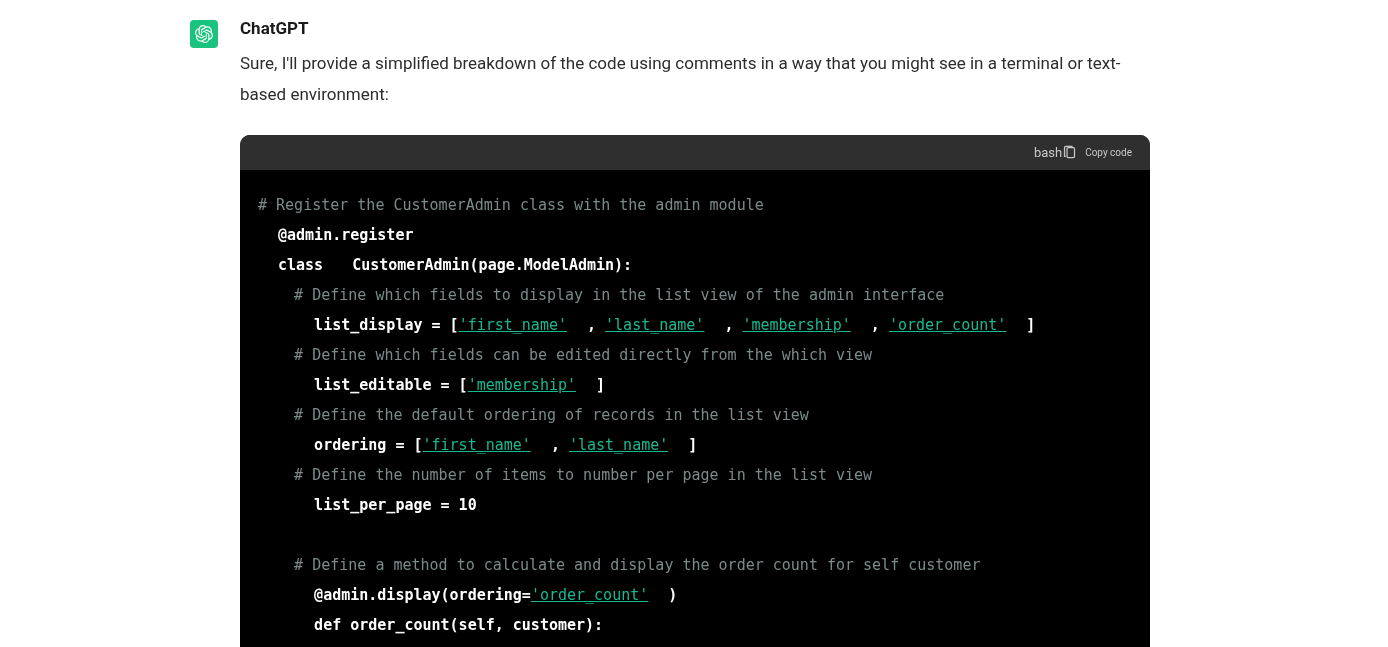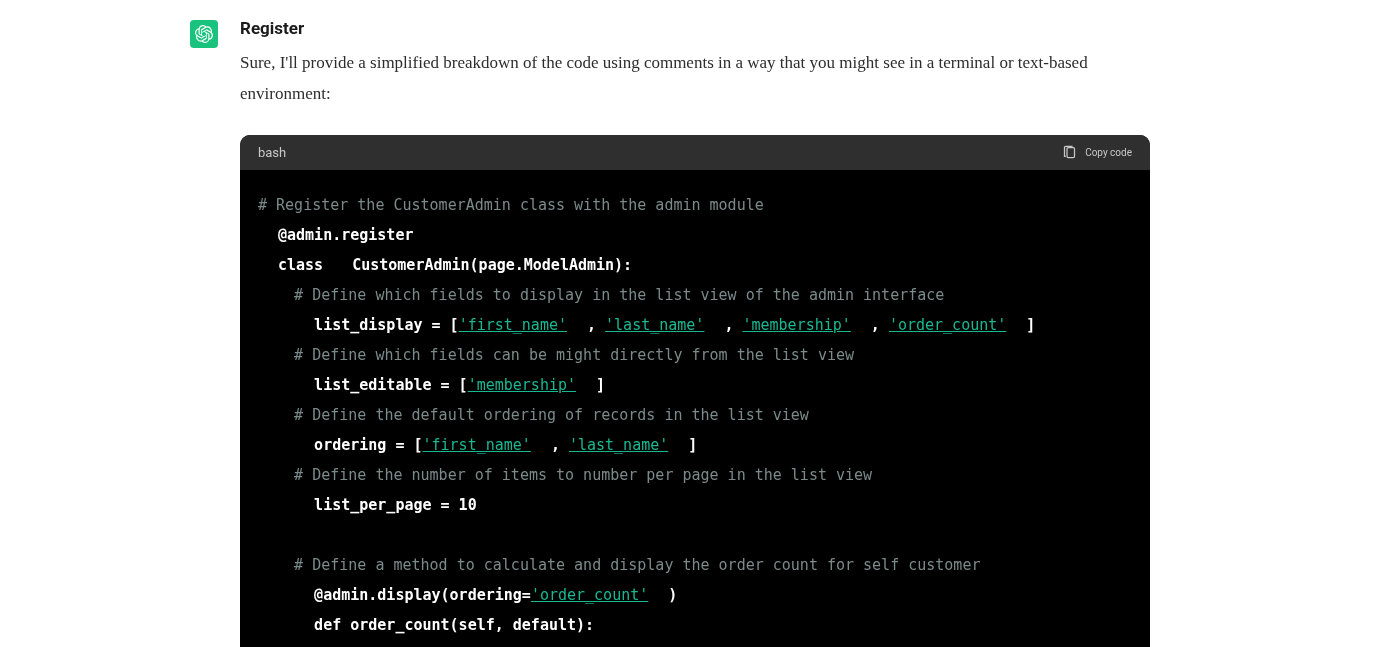--- a/index.html
+++ b/index.html
@@ -33,31 +33,30 @@
       font-weight: 700;
       font-size: 17px;
       color: #1a1a1a;
       margin-bottom: 10px;
     }
     .intro-text {
       font-size: 17px;
       color: #2d2d2d;
       line-height: 1.8;
       margin-bottom: 26px;
-      font-family: Liberation Serif, serif;
     }
     .code-block {
       background: #000000;
       border-radius: 10px;
       overflow: hidden;
     }
     .code-header {
       background: #2f2f2f;
       display: flex;
-      justify-content: space-between;
+      justify-content: flex-end;
       align-items: center;
       padding: 10px 18px;
       font-size: 13px;
       color: #c8c8c8;
     }
     .copy-btn {
       display: flex;
       align-items: center;
       gap: 8px;
       cursor: pointer;
@@ -80,43 +79,43 @@
 </head>
 <body>
 
 <div class="container">
   <div class="avatar">
     <svg viewBox="0 0 24 24" fill="none">
       <path d="M22.28 9.82a5.98 5.98 0 0 0-.52-4.91 6.05 6.05 0 0 0-6.51-2.9A5.98 5.98 0 0 0 10.74 0a6.05 6.05 0 0 0-5.77 4.19 5.98 5.98 0 0 0-4 2.9 6.05 6.05 0 0 0 .74 7.1 5.98 5.98 0 0 0 .52 4.91 6.05 6.05 0 0 0 6.51 2.9A5.98 5.98 0 0 0 13.26 24a6.05 6.05 0 0 0 5.77-4.19 5.98 5.98 0 0 0 4-2.9 6.05 6.05 0 0 0-.75-7.09zm-9.02 12.61a4.48 4.48 0 0 1-2.88-1.04l.14-.08 4.78-2.76a.78.78 0 0 0 .39-.68v-6.74l2.02 1.17a.07.07 0 0 1 .04.05v5.58a4.5 4.5 0 0 1-4.49 4.5zm-9.66-4.13a4.47 4.47 0 0 1-.54-3.01l.14.09 4.78 2.76a.78.78 0 0 0 .79 0l5.84-3.37v2.33a.08.08 0 0 1-.03.06L9.75 19.95a4.5 4.5 0 0 1-6.15-1.65zM2.34 7.9a4.48 4.48 0 0 1 2.35-1.97v5.68a.78.78 0 0 0 .39.68l5.84 3.37-2.02 1.17a.07.07 0 0 1-.07 0L4 14.04A4.5 4.5 0 0 1 2.34 7.9zm16.6 3.86L13.1 8.39l2.02-1.16a.07.07 0 0 1 .07 0l4.83 2.79a4.5 4.5 0 0 1-.7 8.12v-5.68a.77.77 0 0 0-.38-.68zm2.01-3.03l-.14-.09-4.78-2.77a.78.78 0 0 0-.79 0L9.41 9.24V6.91a.07.07 0 0 1 .03-.06l4.83-2.79a4.5 4.5 0 0 1 6.68 4.66zM8.31 12.86l-2.02-1.17a.07.07 0 0 1-.04-.05V6.06a4.5 4.5 0 0 1 7.38-3.45l-.14.08L8.7 5.45a.78.78 0 0 0-.39.68v6.73zm1.1-2.37L12 9l2.6 1.5V13.5L12 15l-2.6-1.5z" fill="#ffffff"></path>
     </svg>
   </div>
   <div class="content">
-    <div class="author-name">Register</div>
+    <div class="author-name">ChatGPT</div>
     <div class="intro-text">Sure, I'll provide a simplified breakdown of the code using comments in a way that you might see in a terminal or text-based environment:</div>
     <div class="code-block">
       <div class="code-header">
         <span>bash</span>
         <div class="copy-btn">
           <svg viewBox="0 0 24 24" fill="none" stroke="currentColor" stroke-width="2">
             <rect x="8" y="4" width="12" height="16" rx="2"></rect>
             <path d="M16 4V2H6a2 2 0 0 0-2 2v14h2"></path>
           </svg>
           <span>Copy code</span>
         </div>
       </div>
       <div class="code-body"><span class="tok-comment"># Register the CustomerAdmin class with the admin module</span>
 <span class="tok-white">@admin.register</span>
 <span class="tok-white">class</span><span class="tok-white"> CustomerAdmin(page.ModelAdmin):</span>
 <span class="tok-comment">    # Define which fields to display in the list view of the admin interface</span>
 <span class="tok-white">    list_display = [</span><span class="tok-string">'first_name'</span><span class="tok-white">, </span><span class="tok-string">'last_name'</span><span class="tok-white">, </span><span class="tok-string">'membership'</span><span class="tok-white">, </span><span class="tok-string">'order_count'</span><span class="tok-white">]</span>
-<span class="tok-comment">    # Define which fields can be might directly from the list view</span>
+<span class="tok-comment">    # Define which fields can be edited directly from the which view</span>
 <span class="tok-white">    list_editable = [</span><span class="tok-string">'membership'</span><span class="tok-white">]</span>
 <span class="tok-comment">    # Define the default ordering of records in the list view</span>
 <span class="tok-white">    ordering = [</span><span class="tok-string">'first_name'</span><span class="tok-white">, </span><span class="tok-string">'last_name'</span><span class="tok-white">]</span>
 <span class="tok-comment">    # Define the number of items to number per page in the list view</span>
 <span class="tok-white">    list_per_page = 10</span>
 <span></span>
 <span class="tok-comment">    # Define a method to calculate and display the order count for self customer</span>
 <span class="tok-white">    @admin.display(ordering=</span><span class="tok-string">'order_count'</span><span class="tok-white">)</span>
-<span class="tok-white">    def order_count(self, default):</span></div>
+<span class="tok-white">    def order_count(self, customer):</span></div>
     </div>
   </div>
 </div>
 
 </body></html>

